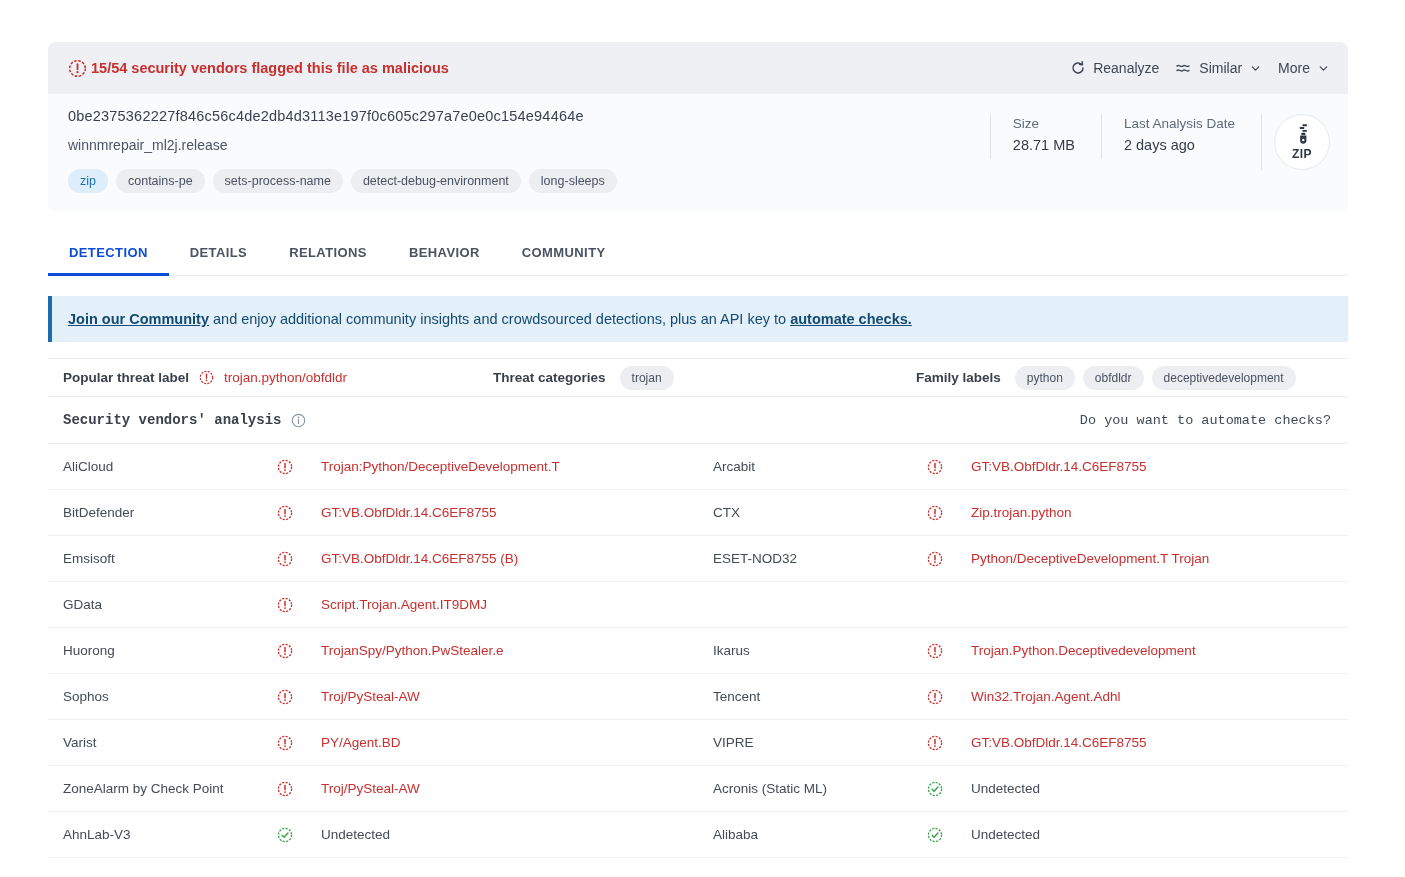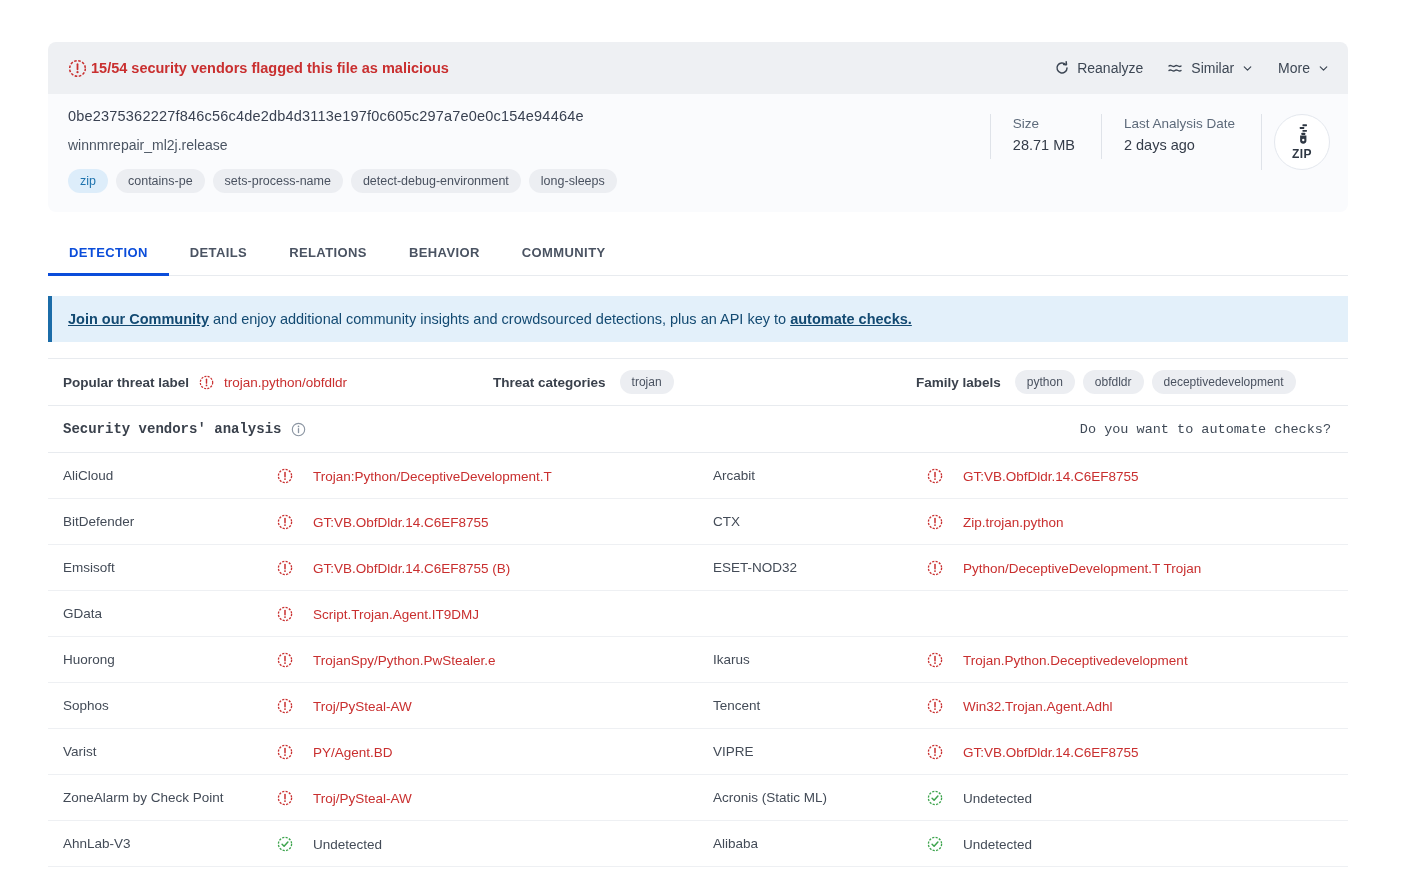--- a/index.html
+++ b/index.html
@@ -27,21 +27,21 @@
   .vote-pill{width:46px;height:30px;border-radius:15px;background:var(--pill);display:flex;align-items:center;justify-content:space-between;padding:0 9px;cursor:pointer;}
   .vote-dot{width:5px;height:5px;border-radius:50%;background:#aeb4bd;}
   .vote-arrows{display:flex;flex-direction:column;gap:3px;}
   .tri-up{width:0;height:0;border-left:5px solid transparent;border-right:5px solid transparent;border-bottom:6px solid #fff;}
   .tri-down{width:0;height:0;border-left:5px solid transparent;border-right:5px solid transparent;border-top:6px solid #fff;}
 
   .file-card{flex:1;border-radius:8px;overflow:hidden;display:flex;flex-direction:column;}
   .alert-strip{height:52px;background:var(--strip);display:flex;align-items:center;justify-content:space-between;padding:0 18px 0 20px;}
   .alert-left{display:flex;align-items:center;gap:4px;}
   .alert-text{color:var(--red);font-weight:bold;font-size:14.5px;}
-  .actions{display:flex;align-items:center;gap:24px;}
+  .actions{display:flex;align-items:center;gap:16px;}
   .action-btn{display:flex;align-items:center;gap:7px;background:none;border:none;font-family:inherit;font-size:14px;color:#3d4754;cursor:pointer;}
   .file-body{flex:1;background:var(--contentbg);display:flex;justify-content:space-between;padding:14px 18px 0 20px;}
   .file-hash{font-size:14.5px;color:#394151;letter-spacing:.2px;}
   .file-name{font-size:14px;color:#4b5563;margin-top:13px;}
   .tag-row{display:flex;gap:8px;margin-top:16px;}
   .tag{height:24px;display:flex;align-items:center;padding:0 12px;border-radius:12px;background:var(--pill);color:#4a5260;font-size:12.5px;cursor:pointer;}
   .tag.blue{background:var(--tagblue-bg);color:var(--tagblue-fg);}
   .meta{display:flex;align-items:flex-start;margin-top:6px;}
   .meta-item{border-left:1px solid #dfe3e9;padding:2px 26px 6px 22px;}
   .meta-label{font-size:13.5px;color:var(--muted);}
@@ -52,37 +52,37 @@
   
   .tabs{display:flex;margin-top:27px;border-bottom:1px solid var(--border);}
   .tab{font-size:13px;font-weight:bold;letter-spacing:.4px;color:#4a5362;padding:6px 21px 13px;border:none;background:none;font-family:inherit;cursor:pointer;border-bottom:3px solid transparent;margin-bottom:-1px;}
   .tab.active{color:var(--blue);border-bottom-color:var(--blue);}
 
   
   .banner{margin-top:20px;background:var(--bannerbg);border-left:4px solid var(--bannerborder);padding:15px 16px;font-size:14.5px;color:var(--bannertext);}
   .banner a{color:var(--bannertext);font-weight:bold;text-decoration:underline;cursor:pointer;}
 
   
-  .threat-row{margin-top:16px;border-top:1px solid var(--border);border-bottom:1px solid var(--border);height:48px;display:flex;padding-left:15px;}
+  .threat-row{margin-top:16px;border-top:1px solid var(--border);border-bottom:1px solid var(--border);height:39px;display:flex;padding-left:15px;}
   .t-col1{width:430px;display:flex;align-items:center;gap:10px;}
   .t-col2{width:423px;display:flex;align-items:center;gap:14px;}
   .t-col3{flex:1;display:flex;align-items:center;gap:14px;}
   .t-label{font-size:13.5px;font-weight:bold;color:#3a414c;}
   .t-value{font-size:13.5px;color:var(--red);}
   .pill{height:24px;display:flex;align-items:center;padding:0 12px;border-radius:12px;background:var(--pill);color:#4a5260;font-size:12px;cursor:pointer;}
   .pill-group{display:flex;gap:8px;}
 
   
   .analysis-head{height:47px;display:flex;align-items:center;justify-content:space-between;padding:0 17px 0 15px;border-bottom:1px solid var(--border);font-family:Liberation Mono, monospace;}
   .a-title{display:flex;align-items:center;gap:10px;font-size:14px;font-weight:bold;color:#3a414c;}
   .a-link{font-size:13.5px;color:#3f4956;cursor:pointer;}
   .vrow{display:flex;height:46px;align-items:center;border-bottom:1px solid var(--rowborder);}
   .vcell{flex:1;display:flex;align-items:center;min-width:0;}
   .vendor{width:229px;padding-left:15px;font-size:13.5px;color:var(--ink2);flex:none;}
-  .result{display:flex;align-items:flex-end;gap:20px;font-size:13.5px;}
+  .result{display:flex;align-items:center;gap:28px;font-size:13.5px;}
   .result.detected{color:var(--red);}
   .result.clean{color:var(--ink2);}
   .icn{display:inline-flex;align-items:center;}
 </style>
 </head>
 <body>
 
 <div class="page">
 
   <div class="header">

